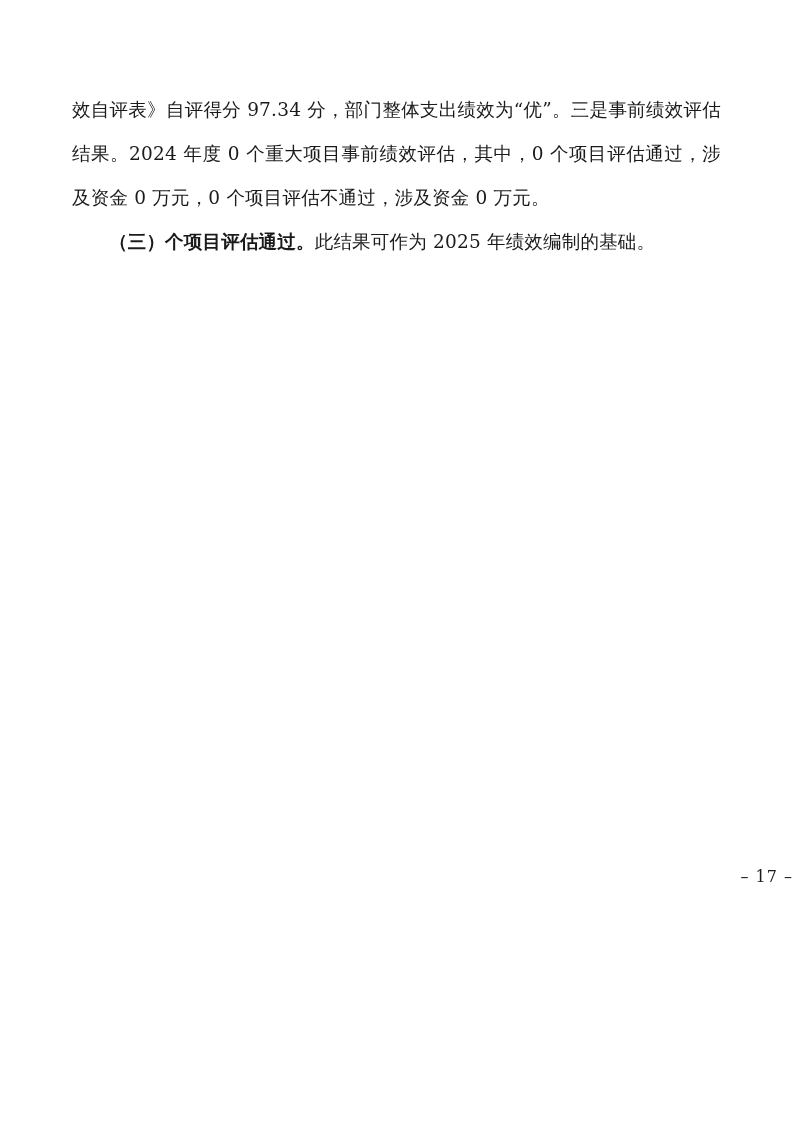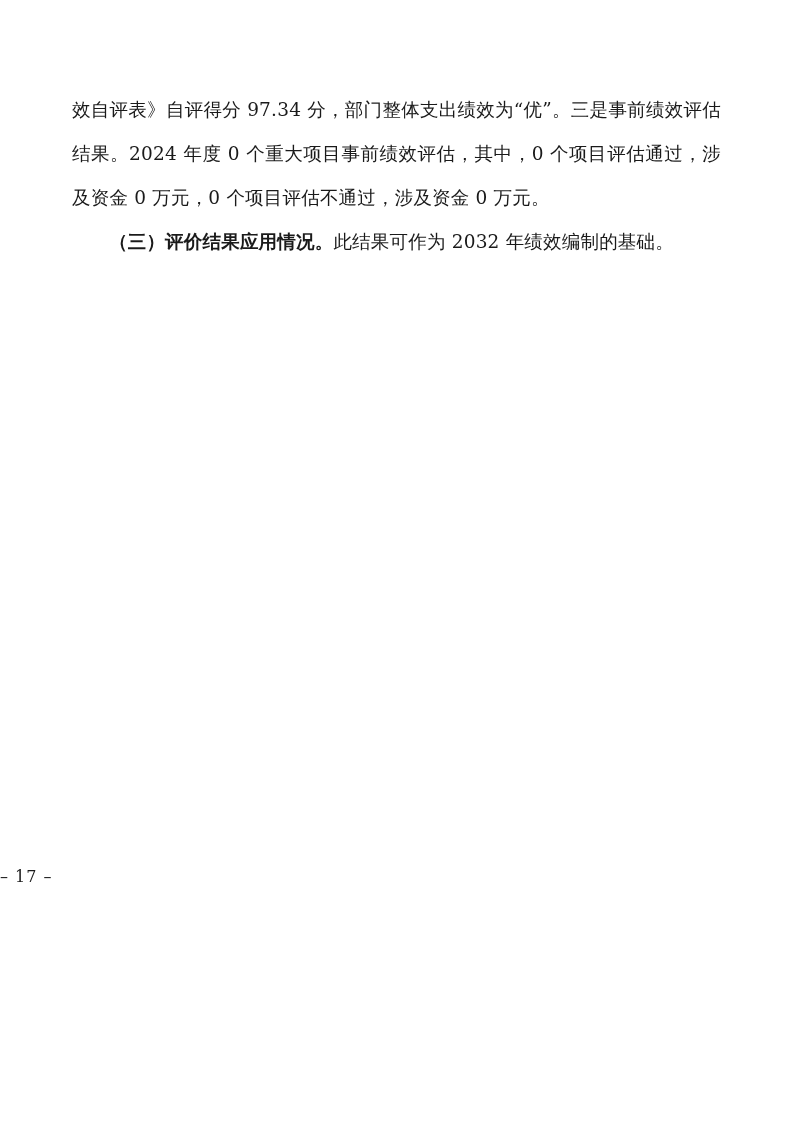--- a/index.html
+++ b/index.html
@@ -39,29 +39,29 @@
     text-indent: 2em;
   }
   .bold-head {
     font-weight: bold;
   }
   .footer {
     position: absolute;
     left: 0;
     right: 0;
     bottom: 62px;
-    text-align: left;
+    text-align: right;
     font-size: 16px;
     font-family: "DejaVu Serif", "Liberation Serif", serif;
     color: #1a1a1a;
     letter-spacing: 1px;
   }
 </style>
 </head>
 <body>
 
 <div class="page">
   <div class="body-text">
     <p class="para">效自评表》自评得分 97.34 分，部门整体支出绩效为“优”。三是事前绩效评估结果。2024 年度 0 个重大项目事前绩效评估，其中，0 个项目评估通过，涉及资金 0 万元，0 个项目评估不通过，涉及资金 0 万元。</p>
-    <p class="para indent"><span class="bold-head">（三）评价结果应用情况。</span><span>此结果可作为 2032 年绩效编制的基础。</span></p>
+    <p class="para indent"><span class="bold-head">（三）个项目评估通过。</span><span>此结果可作为 2025 年绩效编制的基础。</span></p>
   </div>
   <div class="footer">– 17 –</div>
 </div>
 
 </body></html>

